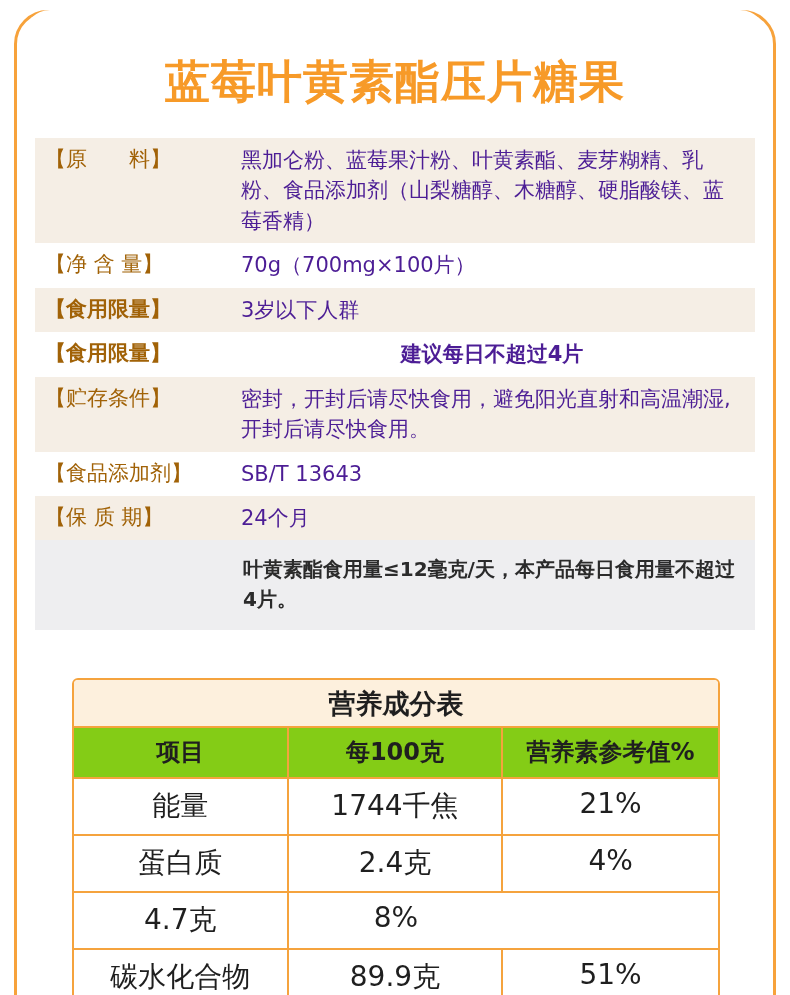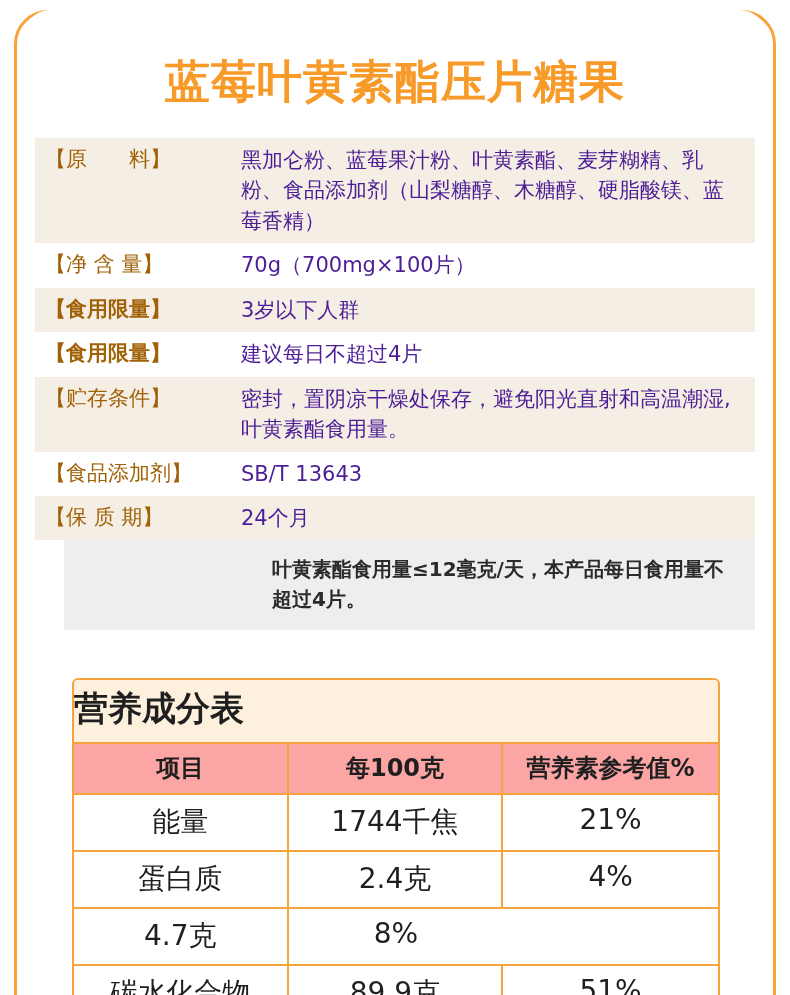--- a/index.html
+++ b/index.html
@@ -90,58 +90,58 @@
   .cell-label.bold { font-weight: bold; }
   .cell-value {
     flex: 1 1 auto;
     padding: 7px 12px 7px 6px;
     font-size: 21px;
     color: #4c1d95;
     line-height: 1.45;
     box-sizing: border-box;
     font-family: "DejaVu Sans", "Liberation Sans", sans-serif;
   }
-  .cell-value.bold { font-weight: normal; }
+  .cell-value.bold { font-weight: bold; text-align: center; }
   .note {
     background: #eeeef0;
     padding: 14px 18px 16px 208px;
     font-size: 20px;
     font-weight: bold;
     color: #2b2b2b;
     line-height: 1.5;
     box-sizing: border-box;
     font-family: "DejaVu Sans", "Liberation Sans", sans-serif;
-    margin-left: 29px;
   }
 
   
   .nutrition {
     position: absolute;
     left: 72px;
     top: 678px;
     width: 648px;
     border: 2px solid #f5a33d;
     border-radius: 6px;
     overflow: hidden;
     background: #ffffff;
     box-sizing: border-box;
   }
   .nutri-title {
     background: #fdf0dd;
-    font-size: 34px;
+    text-align: center;
+    font-size: 27px;
     font-weight: bold;
     color: #1f1f1f;
-    padding: 6px 0 10px 0;
+    padding: 6px 0 4px 0;
     font-family: "DejaVu Sans", "Liberation Sans", sans-serif;
   }
   .nutri-row {
     display: flex;
     border-top: 2px solid #f5a33d;
   }
-  .nutri-row.header { background: #fca5a5; justify-content: center; }
+  .nutri-row.header { background: #84cc16; }
   .nutri-cell {
     flex: 0 0 33.33%;
     text-align: center;
     font-size: 28px;
     color: #1f1f1f;
     padding: 8px 2px 9px 2px;
     box-sizing: border-box;
     border-right: 2px solid #f5a33d;
     font-family: "DejaVu Sans", "Liberation Sans", sans-serif;
   }
@@ -170,21 +170,21 @@
       <div class="row alt">
         <div class="cell-label bold">【食用限量】</div>
         <div class="cell-value">3岁以下人群</div>
       </div>
       <div class="row plain">
         <div class="cell-label bold">【食用限量】</div>
         <div class="cell-value bold">建议每日不超过4片</div>
       </div>
       <div class="row alt">
         <div class="cell-label">【贮存条件】</div>
-        <div class="cell-value">密封，置阴凉干燥处保存，避免阳光直射和高温潮湿, 叶黄素酯食用量。</div>
+        <div class="cell-value">密封，开封后请尽快食用，避免阳光直射和高温潮湿, 开封后请尽快食用。</div>
       </div>
       <div class="row plain">
         <div class="cell-label">【食品添加剂】</div>
         <div class="cell-value">SB/T 13643</div>
       </div>
       <div class="row alt">
         <div class="cell-label">【保 质 期】</div>
         <div class="cell-value">24个月</div>
       </div>
       <div class="note">叶黄素酯食用量≤12毫克/天，本产品每日食用量不超过4片。</div>

